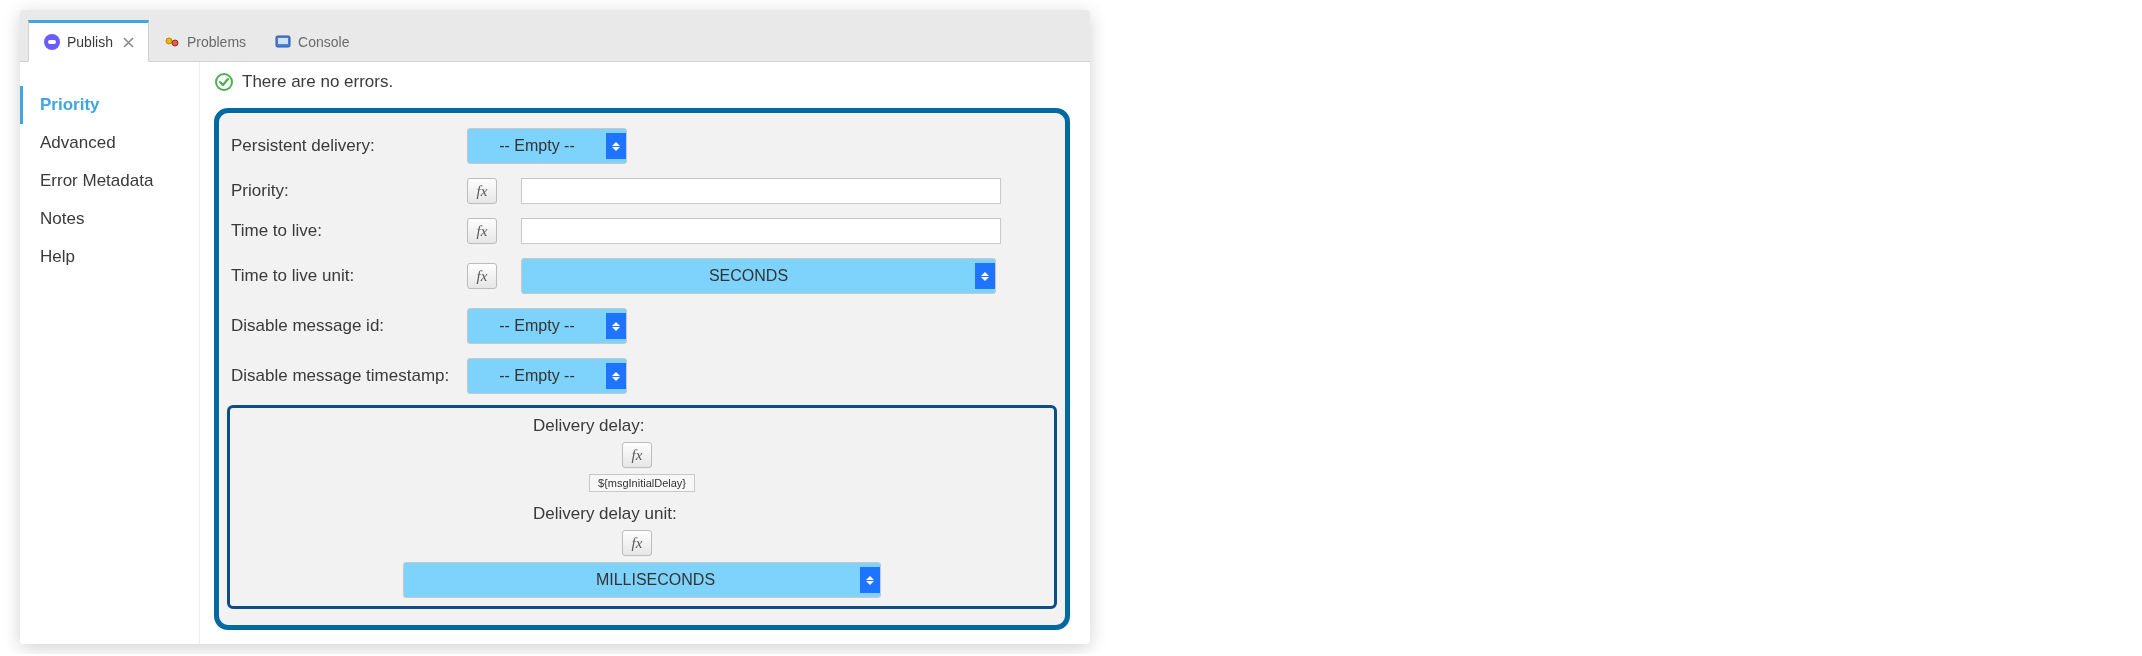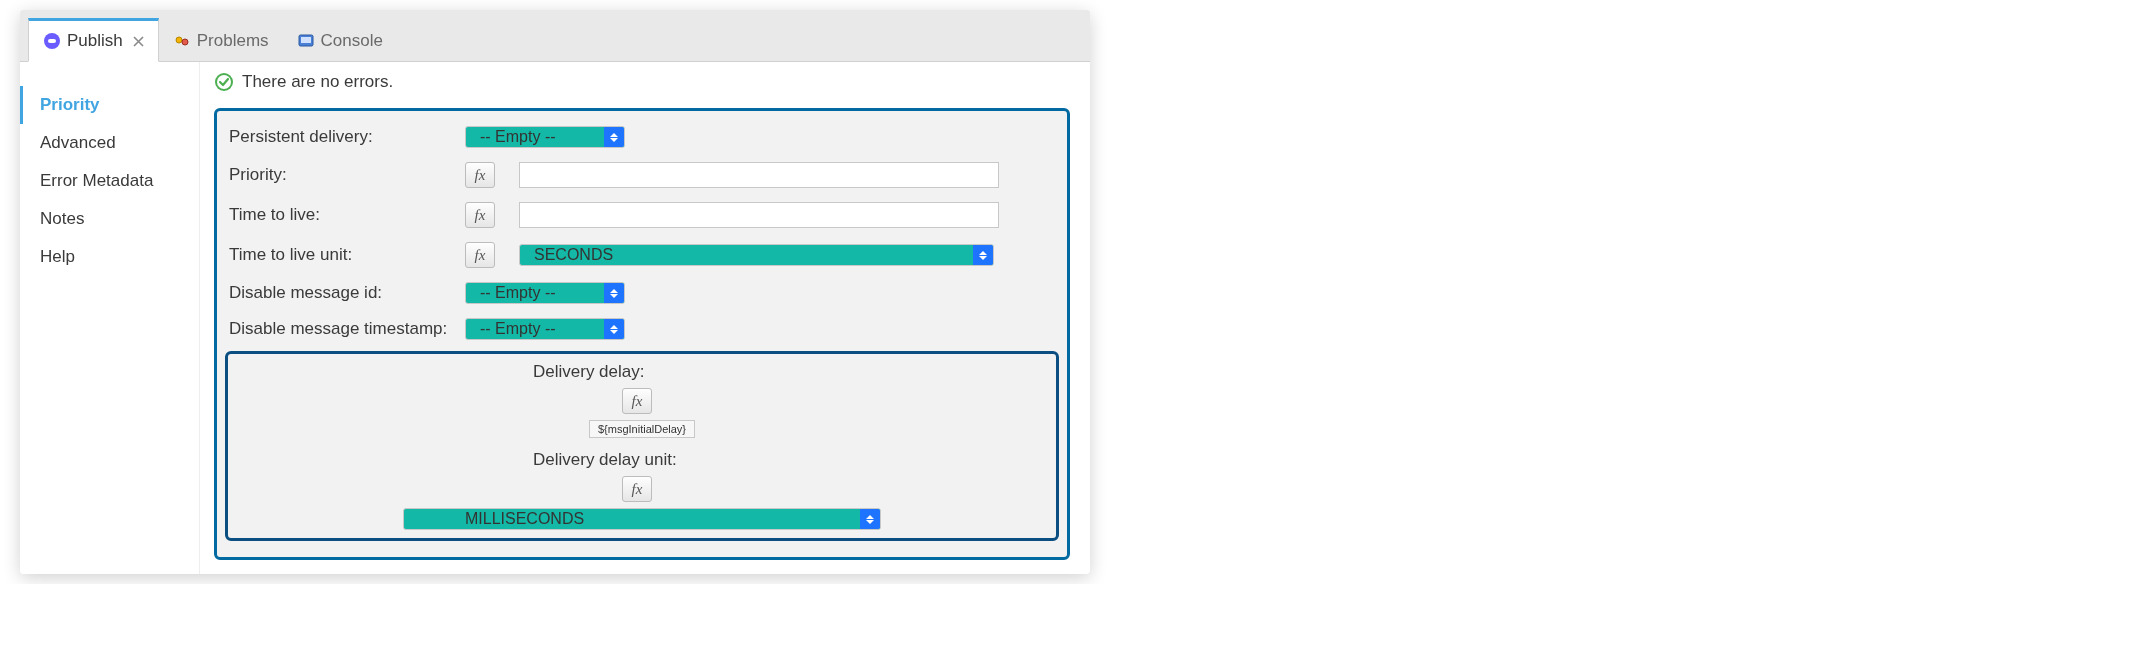--- a/index.html
+++ b/index.html
@@ -25,21 +25,21 @@
       padding-left: 8px;
       height: 52px;
     }
     .tab {
       display: flex;
       align-items: center;
       gap: 6px;
       padding: 10px 14px;
       color: #6a6a6a;
       cursor: pointer;
-      font-size: 17px;
+      font-size: 14px;
     }
     .tab.active {
       background: #fff;
       border: 1px solid #d0d0d0;
       border-bottom: 1px solid #fff;
       border-top: 3px solid #41a5e1;
       color: #3a3a3a;
       margin-bottom: -1px;
     }
     .tab-icon { display: inline-flex; align-items: center; }
@@ -77,22 +77,22 @@
       padding: 10px 14px 10px 14px;
       background: #fff;
       font-size: 17px;
     }
     .status-icon {
       width: 20px; height: 20px;
     }
     .form-panel {
       background: #f2f2f2;
       margin: 6px 20px 14px 14px;
-      border: 3px solid #0369a1;
-      border-radius: 6px;
+      border: 5px solid #0369a1;
+      border-radius: 14px;
       padding: 8px 0 10px 0;
     }
     .row {
       display: flex;
       align-items: center;
       padding: 7px 12px;
       gap: 6px;
     }
     .row-label {
       width: 230px;
@@ -118,25 +118,26 @@
       height: 26px;
       background: #fff;
       border: 1px solid #c8c8c8;
       padding: 2px 8px;
       font-size: 16px;
       color: #333;
     }
     .select-wrap {
       display: flex;
       align-items: center;
-      height: 22px;
-      background: #14b8a6;
+      height: 36px;
+      background: #7dd3fc;
       border: 1px solid #c8c8c8;
       border-radius: 3px;
       overflow: hidden;
+      text-align: center;
     }
     .select-wrap.small { width: 160px; }
     .select-wrap.wide { width: 475px; }
     .select-value {
       flex: 1;
       padding: 2px 14px;
       font-size: 16px;
       color: #333;
     }
     .select-arrows {

